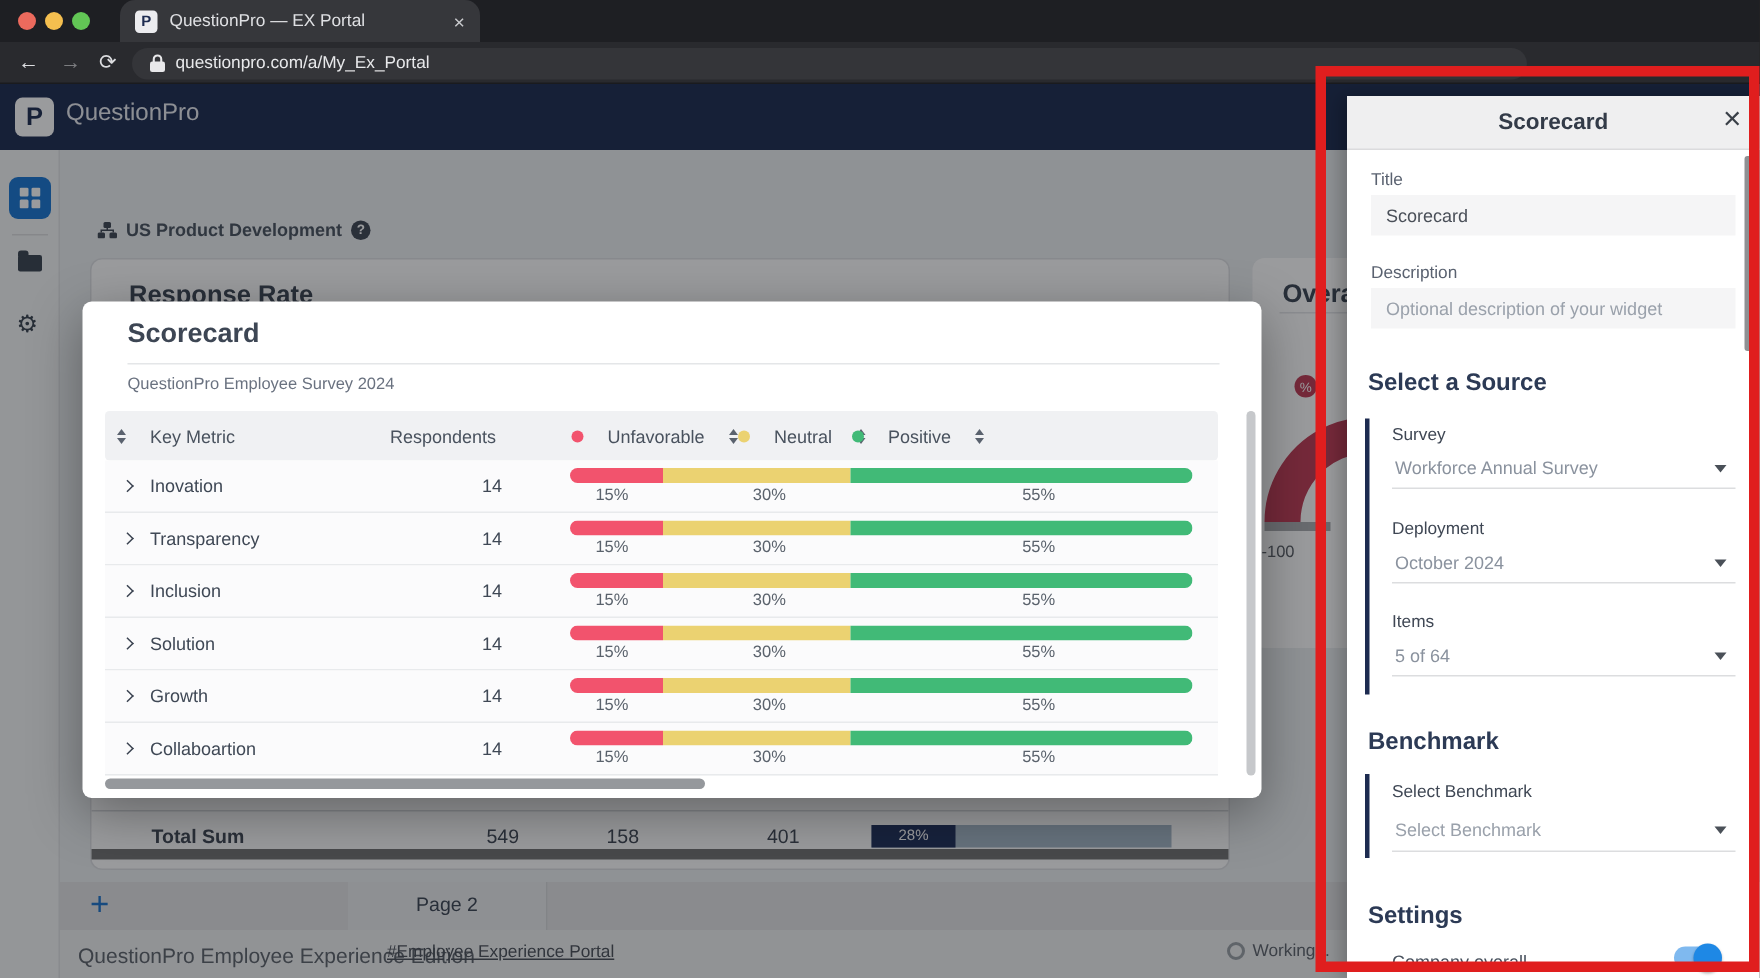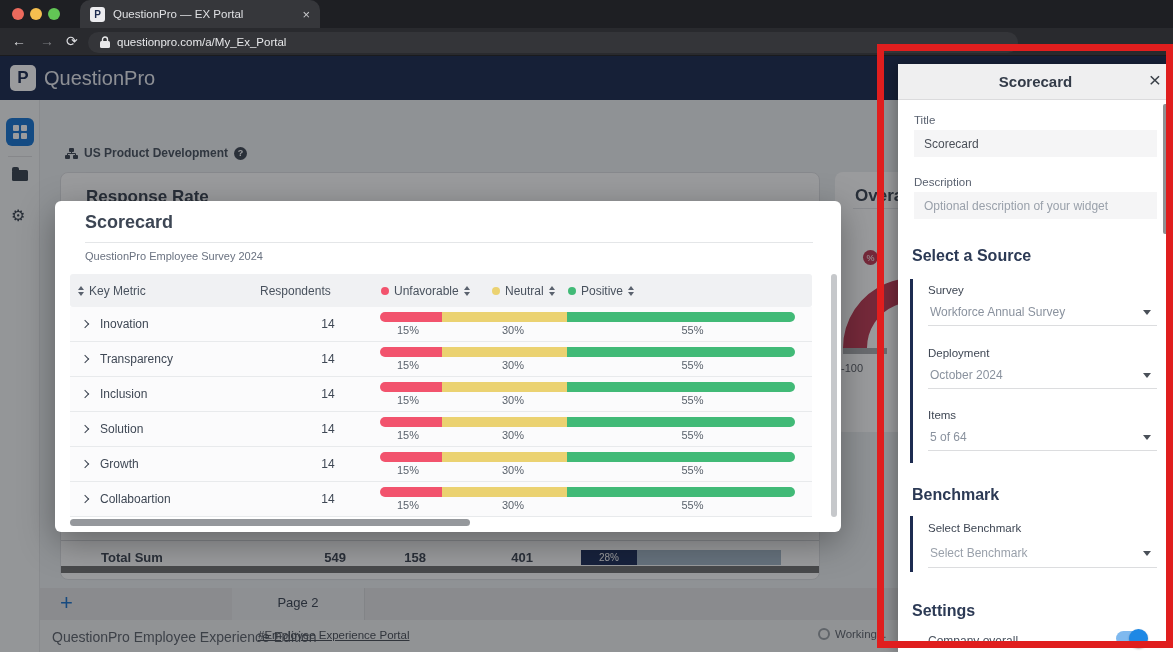--- a/index.html
+++ b/index.html
@@ -22,21 +22,21 @@
   #urlpill { position:absolute; left:88px; top:3.5px; width:930px; height:21px; border-radius:11px;
     background:#343539; display:flex; align-items:center; padding:0 12px; }
   #url-text { margin-left:7px; font-size:11.5px; color:#e8e9eb; }
 
   
   #app { position:absolute; left:0; top:56px; width:1173px; height:596px; background:#edeff1; }
   #topbar { position:absolute; left:0; top:0; width:1173px; height:44px; background:#1d2b50; }
   #qp-logo { position:absolute; left:10px; top:9px; width:26px; height:26px; background:#fff;
     border-radius:5px; color:#1d2b50; font-weight:bold; font-size:17px; display:flex;
     align-items:center; justify-content:center; }
-  #brand-name { position:absolute; left:44px; top:11px; color:#e8ebf0; font-size:20px; }
+  #brand-name { position:absolute; left:44px; top:11px; color:#e8ebf0; font-size:16px; }
 
   #sidebar { position:absolute; left:0; top:44px; width:40px; height:552px; background:#f5f6f7;
     border-right:1px solid #e2e3e5; }
   #sb-active { position:absolute; left:6px; top:18px; width:28px; height:28px; background:#1976d2;
     border-radius:6px; display:flex; align-items:center; justify-content:center; }
   #sb-div { position:absolute; left:8px; top:56px; width:24px; height:1px; background:#dcdddf; }
   .folder { position:absolute; left:12px; top:70px; width:16px; height:11px; background:#3a4450;
     border-radius:1.5px; }
   .folder:before { content:""; position:absolute; left:0; top:-3px; width:7px; height:4px;
     background:#3a4450; border-radius:2px 2px 0 0; }
@@ -48,21 +48,21 @@
   .help { width:13px; height:13px; background:#3f4754; color:#fff; border-radius:50%;
     font-size:9px; font-weight:bold; display:flex; align-items:center; justify-content:center; }
 
   #card1 { position:absolute; left:60px; top:116px; width:760px; height:408px; background:#fff;
     border:1px solid #dfe1e4; border-radius:8px; }
   .card-title { position:absolute; left:25px; top:14px; font-size:17px; font-weight:bold; color:#3c4553; }
   #total-row { position:absolute; left:0; top:367px; width:758px; height:33px;
     border-top:1px solid #d8dadd; border-bottom:7px solid #737373; }
   #total-row .lbl { position:absolute; left:40px; top:9px; font-size:13px; font-weight:bold; color:#3f4754; }
   .tval { position:absolute; top:9px; width:40px; text-align:right; font-size:13px;
-    font-weight:700; color:#3f4754; }
+    font-weight:400; color:#3f4754; }
   #tprog { position:absolute; left:520px; top:9px; width:200px; height:15px; background:#a6b8c8; }
   #tprog .fill { height:15px; background:#1e2f5a; color:#fff; font-size:10px; text-align:center;
     line-height:15px; }
 
   #card2 { position:absolute; left:835px; top:116px; width:330px; height:260px; background:#fff;
     border-radius:8px; overflow:hidden; }
   #card2 .div { position:absolute; left:18px; right:18px; top:36px; height:1px; background:#e4e6e8; }
   #gauge-marker { position:absolute; left:28px; top:78px; width:15px; height:15px; background:#c03b55;
     border-radius:50%; color:#fff; font-size:9px; display:flex; align-items:center;
     justify-content:center; z-index:2; }
@@ -88,21 +88,21 @@
     background:rgba(15,17,22,0.42); z-index:50; }
 
   
   #modal { position:absolute; left:55px; top:201px; width:786px; height:331px; background:#fff;
     border-radius:6px; box-shadow:0 10px 35px rgba(0,0,0,0.35); z-index:60; }
   #modal-title { position:absolute; left:30px; top:11px; font-size:18px; font-weight:600; color:#3d4654; }
   #modal-div { position:absolute; left:30px; right:28px; top:41px; height:1px; background:#e4e6e8; }
   #modal-sub { position:absolute; left:30px; top:49px; font-size:11px; color:#6a7280; }
   #thead { position:absolute; left:15px; top:73px; width:742px; height:33px; background:#f0f1f3;
     border-radius:3px; }
-  .hcell { position:absolute; top:0; height:33px; display:flex; align-items:center; gap:5px;
+  .hcell { position:absolute; top:0; height:33px; display:flex; align-items:center; gap:16px;
     font-size:12px; color:#49525e; }
   .sortcol { display:flex; flex-direction:column; gap:2px; }
   .tri-up { width:0; height:0; border-left:3.5px solid transparent; border-right:3.5px solid transparent;
     border-bottom:4.5px solid #5a626e; }
   .tri-dn { width:0; height:0; border-left:3.5px solid transparent; border-right:3.5px solid transparent;
     border-top:4.5px solid #5a626e; }
   .dot { width:8px; height:8px; border-radius:50%; }
   #rows { position:absolute; left:15px; top:106px; width:742px; }
   .mrow { position:relative; width:742px; height:35px; background:#fbfbfc;
     border-bottom:1px solid #e8eaec; }

